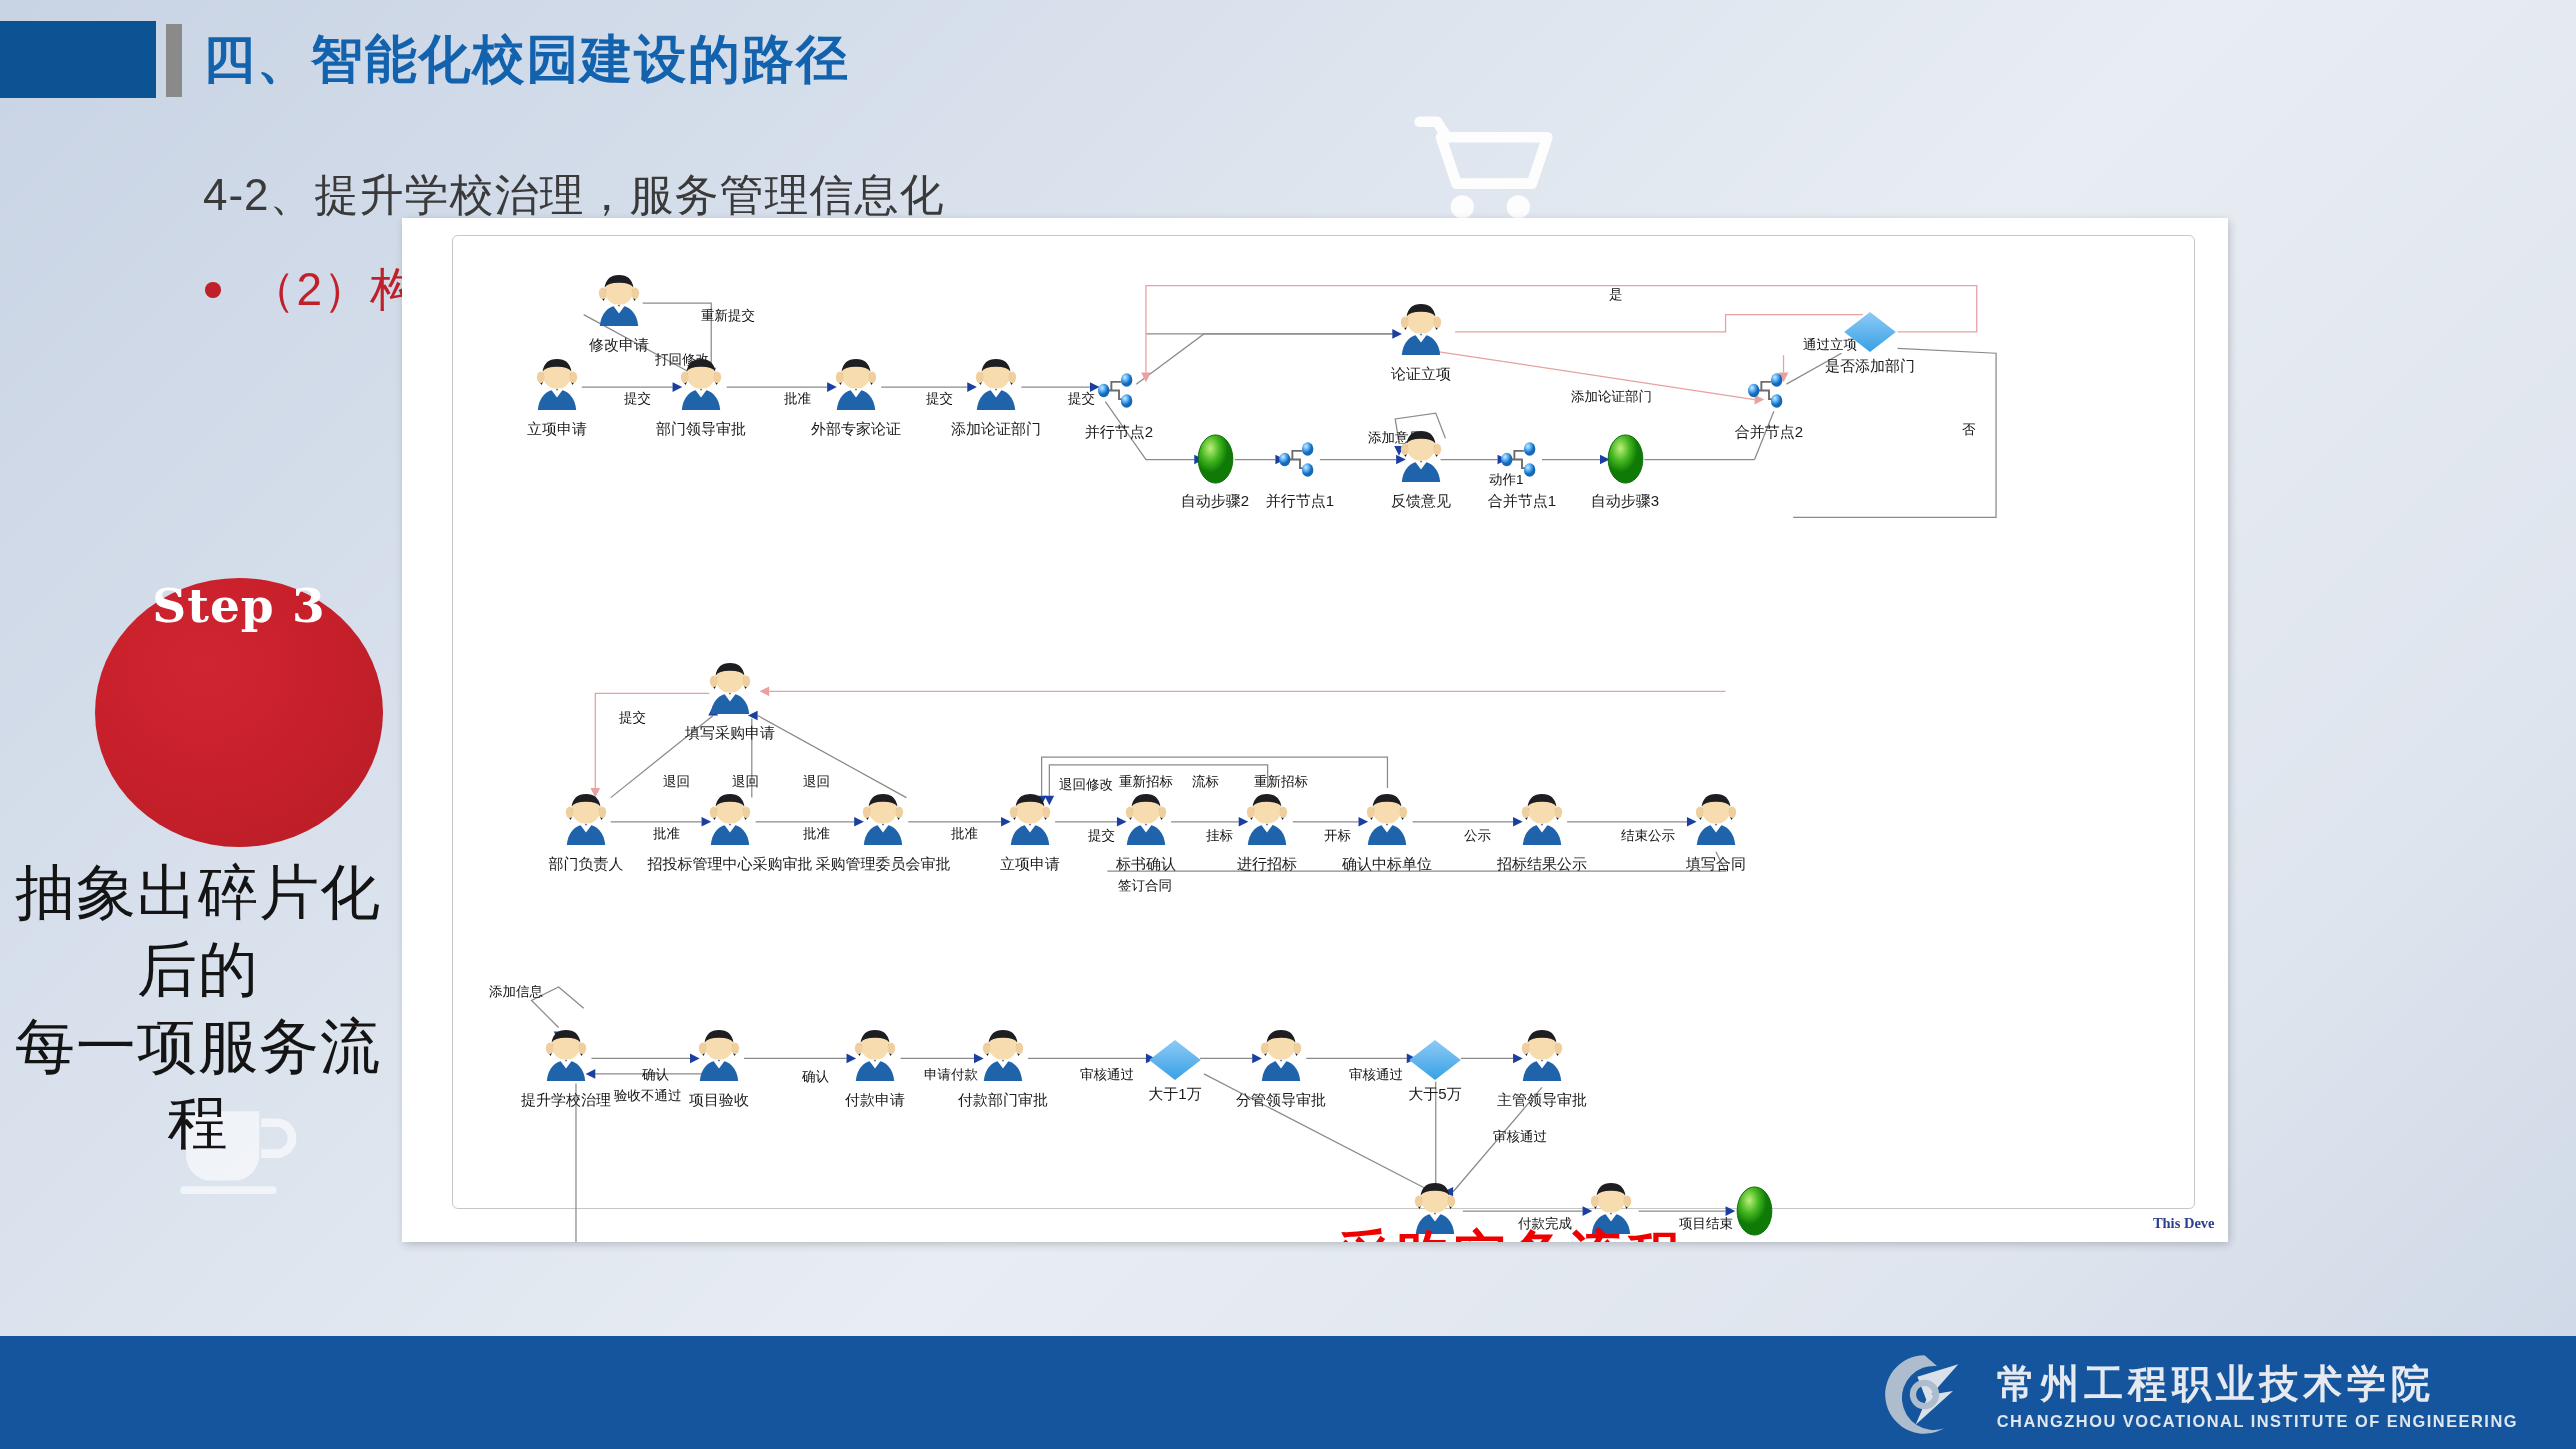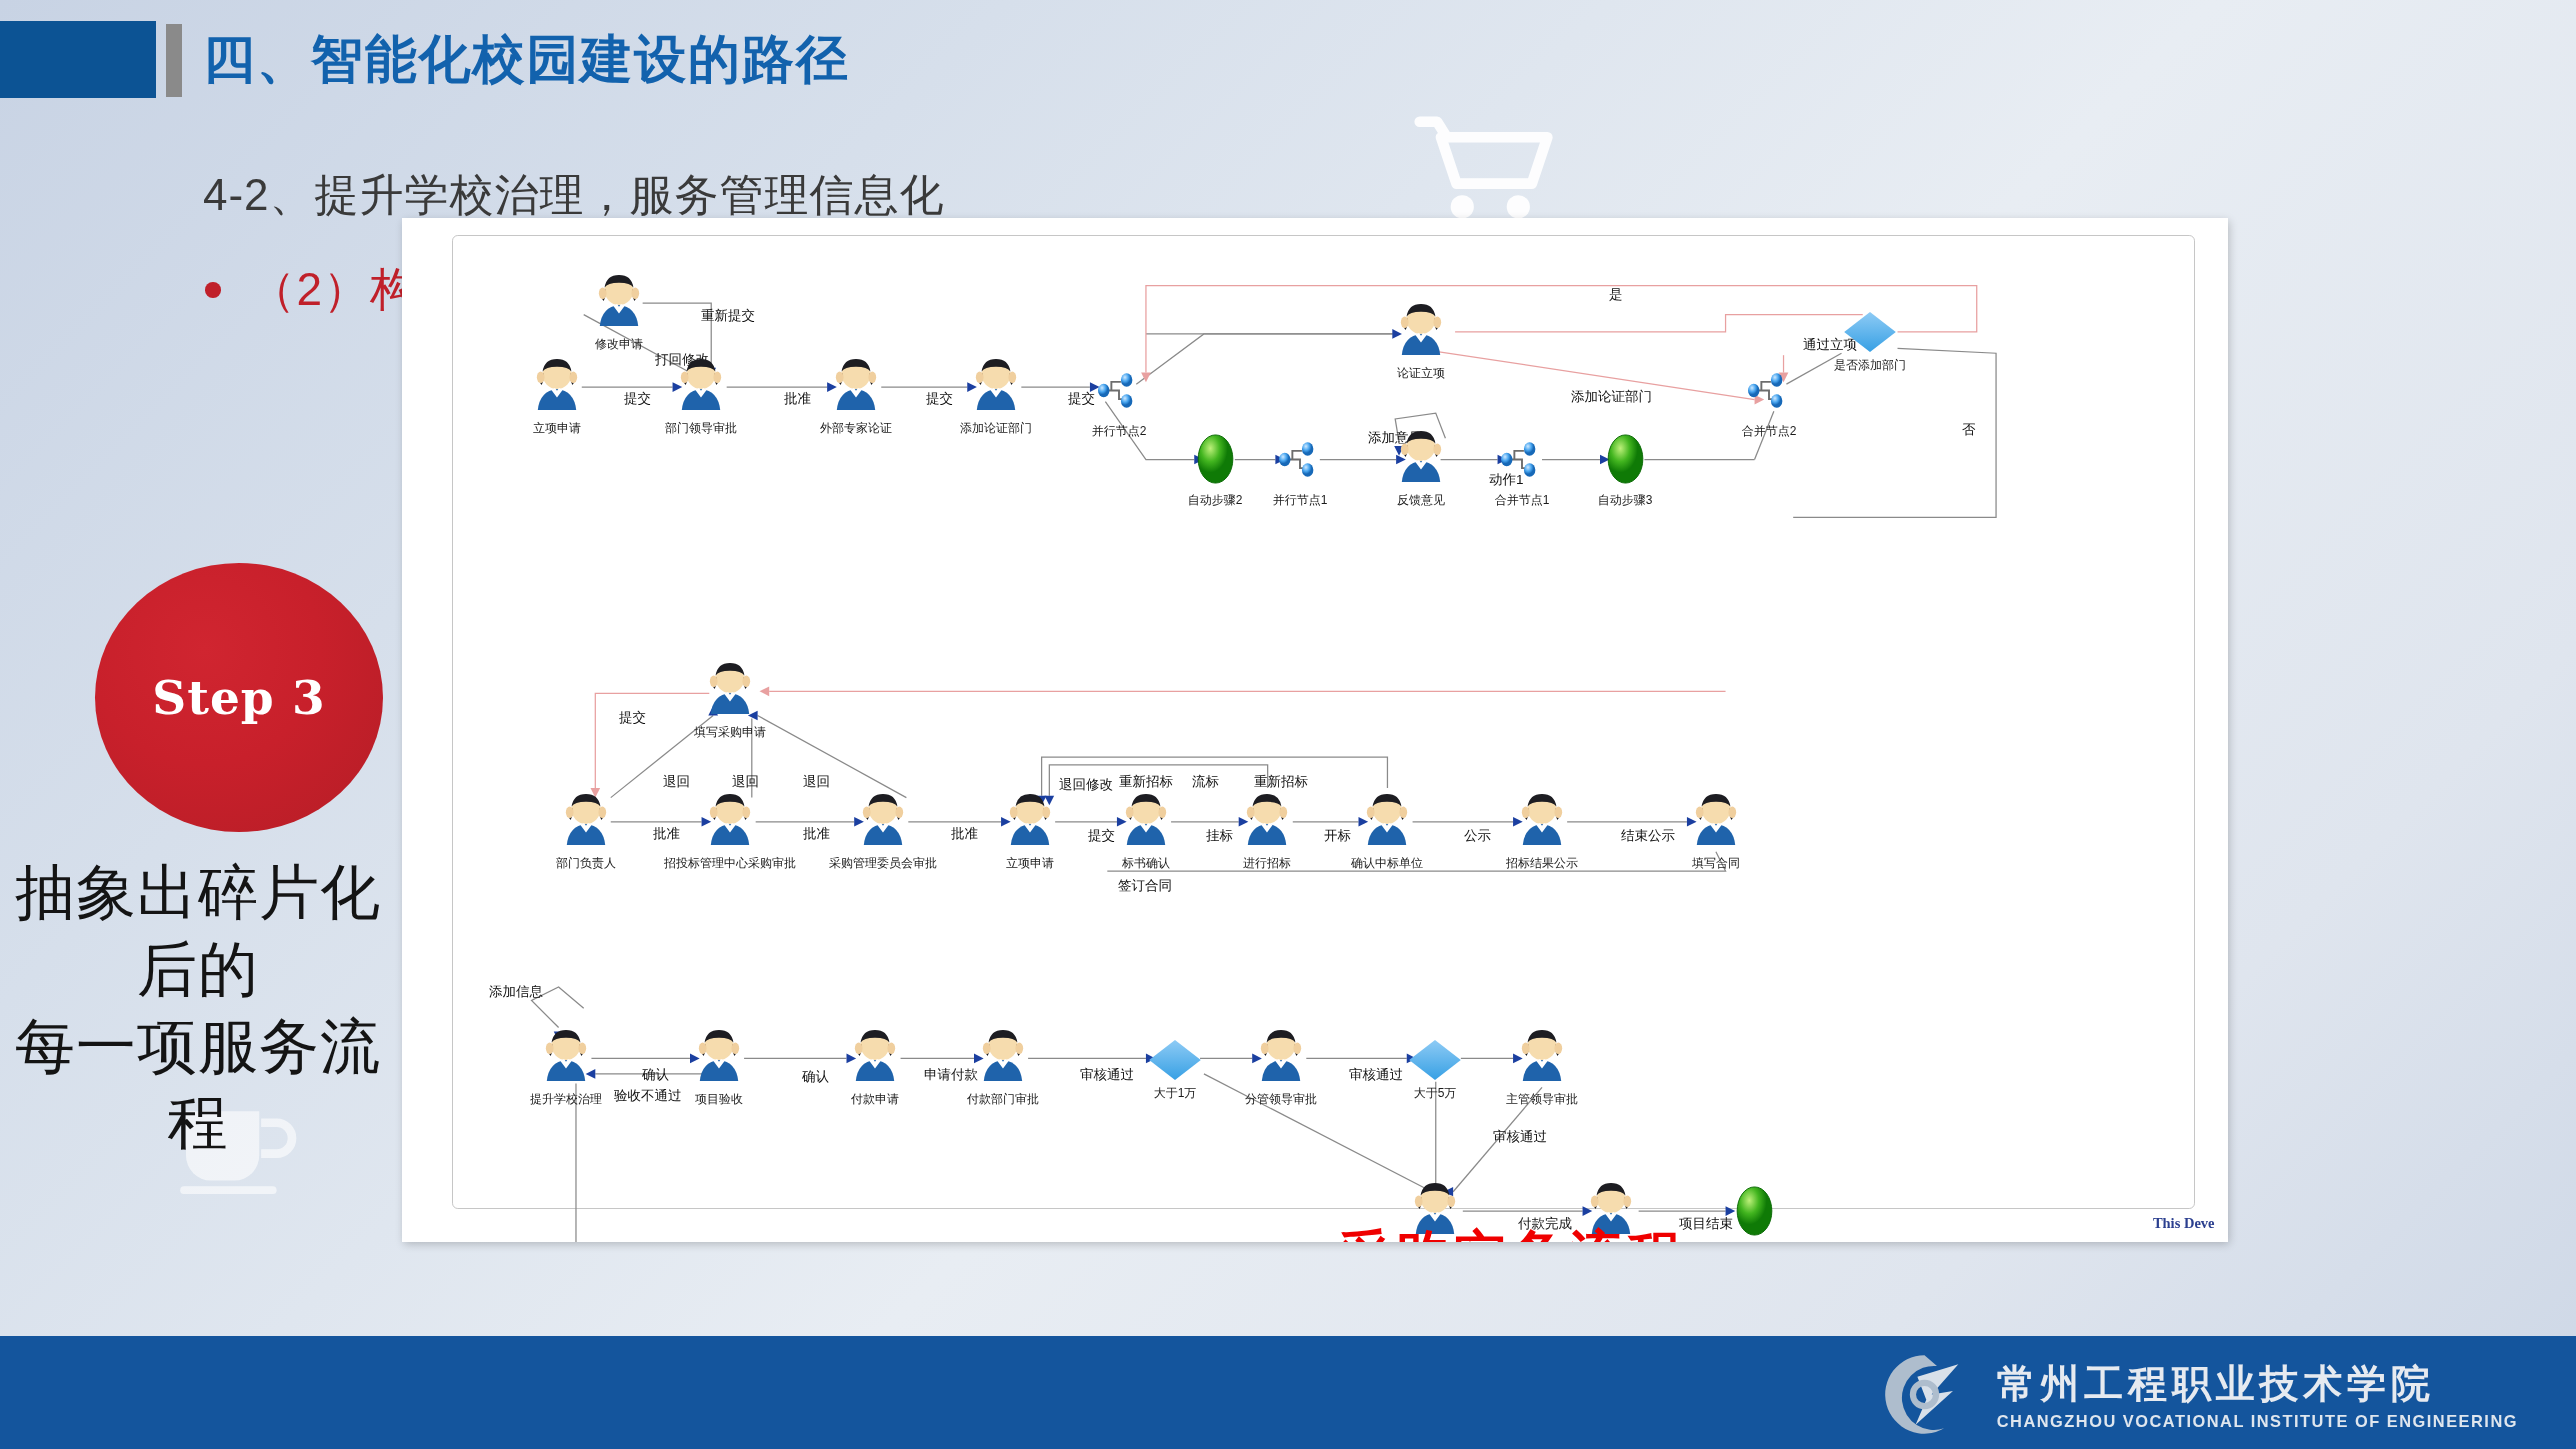--- a/index.html
+++ b/index.html
@@ -25,41 +25,41 @@
 
   .sub-title { position:absolute; left:203px; top:166px; width:1352px;
       font-size:44px; color:#3a3a3a; white-space:nowrap; letter-spacing:1px; }
 
   .bullet-row { position:absolute; left:205px; top:259px; width:1449px;
       display:flex; align-items:center; gap:29px; }
   .bullet-dot { width:15.5px; height:15.5px; border-radius:50%; background:#c0202a; flex:0 0 auto; }
   .bullet-text { font-size:46px; color:#c0202a; white-space:nowrap; letter-spacing:1px; }
 
   
-  .step-circle { position:absolute; left:95px; top:563px; width:288px; height:269px;
+  .step-circle { position:absolute; left:95px; top:578px; width:288px; height:269px;
       border-radius:50%;
       background: radial-gradient(circle at 38% 32%, #d02530 0%, #c8202b 45%, #b51d26 100%);
-      display:flex; align-items:center; justify-content:center; }
+      display:flex; justify-content:center; }
   .step-circle span { font-family:"DejaVu Serif","Liberation Serif",serif;
       font-weight:bold; font-size:47px; color:#ffffff; letter-spacing:1px; }
 
   .step-caption { position:absolute; left:0px; top:855px; width:396px;
       text-align:center; font-size:60px; color:#141414; line-height:1.28; letter-spacing:1px; }
 
   
   .diagram { position:absolute; left:402px; top:218px; width:1826px; height:1024px;
       background:#ffffff; box-shadow:1.9px 2.9px 8.7px rgba(0,0,0,.22); overflow:hidden; }
   .diagram-inner { position:absolute; inset:0; }
   .diag-border { position:absolute; left:50px; top:17.4px; right:33px; bottom:33px;
       border:1px solid #c6c6c6; border-radius:5.8px; }
 
   .node { position:absolute; width:0; height:0; }
   .node .person { position:absolute; left:-24px; top:-29px; }
   .node .cap { position:absolute; left:-106px; top:33px; width:212px; text-align:center;
-      font-size:12px; color:#1a1a1a; white-space:nowrap; }
+      font-size:15px; color:#1a1a1a; white-space:nowrap; }
 
   .edge-lbl { position:absolute; font-size:13.5px; color:#111; white-space:nowrap; }
 
   .big-red { position:absolute; font-size:54px; font-weight:bold; color:#ef0000;
       letter-spacing:3.9px; white-space:nowrap; }
 
   .thisdev { position:absolute; right:13.5px; bottom:9.7px; font-size:14.5px;
       font-family:"Liberation Serif","DejaVu Serif",serif; font-weight:bold; color:#2b3f8f; }
 
   

